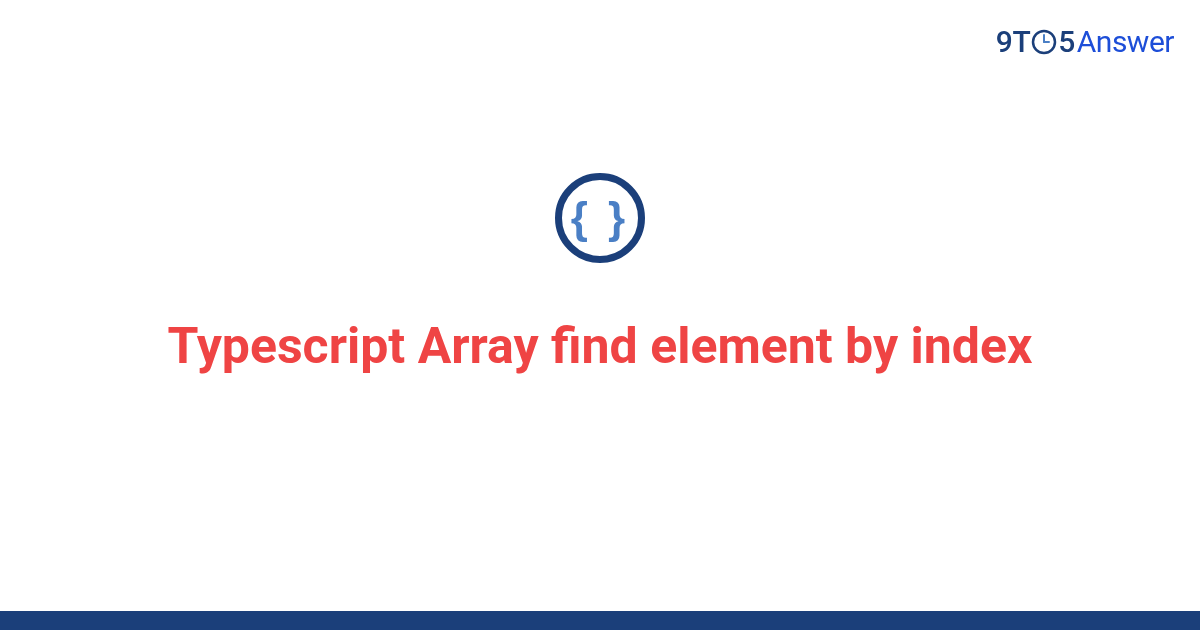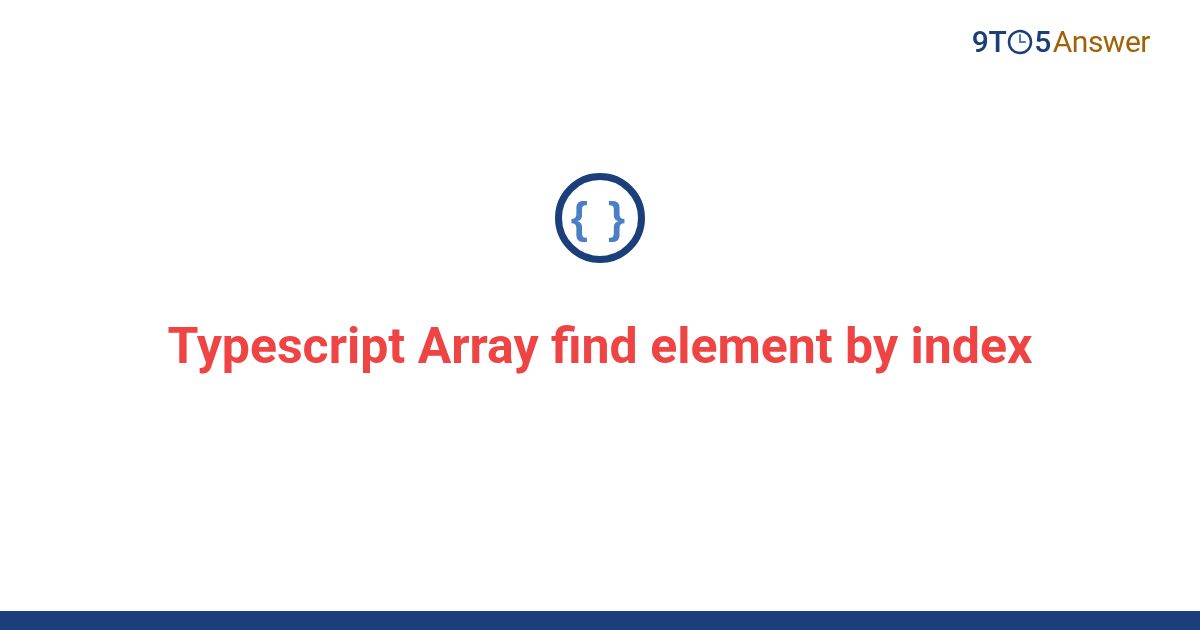--- a/index.html
+++ b/index.html
@@ -11,39 +11,39 @@
       width: 1200px;
       height: 630px;
       font-family: -apple-system, BlinkMacSystemFont, "Segoe UI", Roboto, Helvetica, Arial, sans-serif;
       background: #ffffff;
       position: relative;
       overflow: hidden;
     }
     .header {
       position: absolute;
       top: 24px;
-      right: 50px;
+      right: 26px;
       display: flex;
       align-items: baseline;
       font-size: 30px;
       font-weight: 400;
       letter-spacing: -0.5px;
       margin-left: 12px;
     }
     .logo-9t { color: #1b3f7a; font-weight: 500; }
     .logo-o-wrap {
       display: inline-flex;
       align-items: center;
       justify-content: center;
       position: relative;
       top: 3px;
       margin: 0 1px;
     }
     .logo-5 { color: #1b3f7a; font-weight: 500; }
-    .logo-answer { color: #a16207; font-weight: 400; margin-left: 2px; }
+    .logo-answer { color: #1d4ed8; font-weight: 400; margin-left: 2px; }
     .content {
       position: absolute;
       top: 0;
       left: 0;
       width: 100%;
       height: 100%;
       display: flex;
       flex-direction: column;
       align-items: center;
       justify-content: center;

